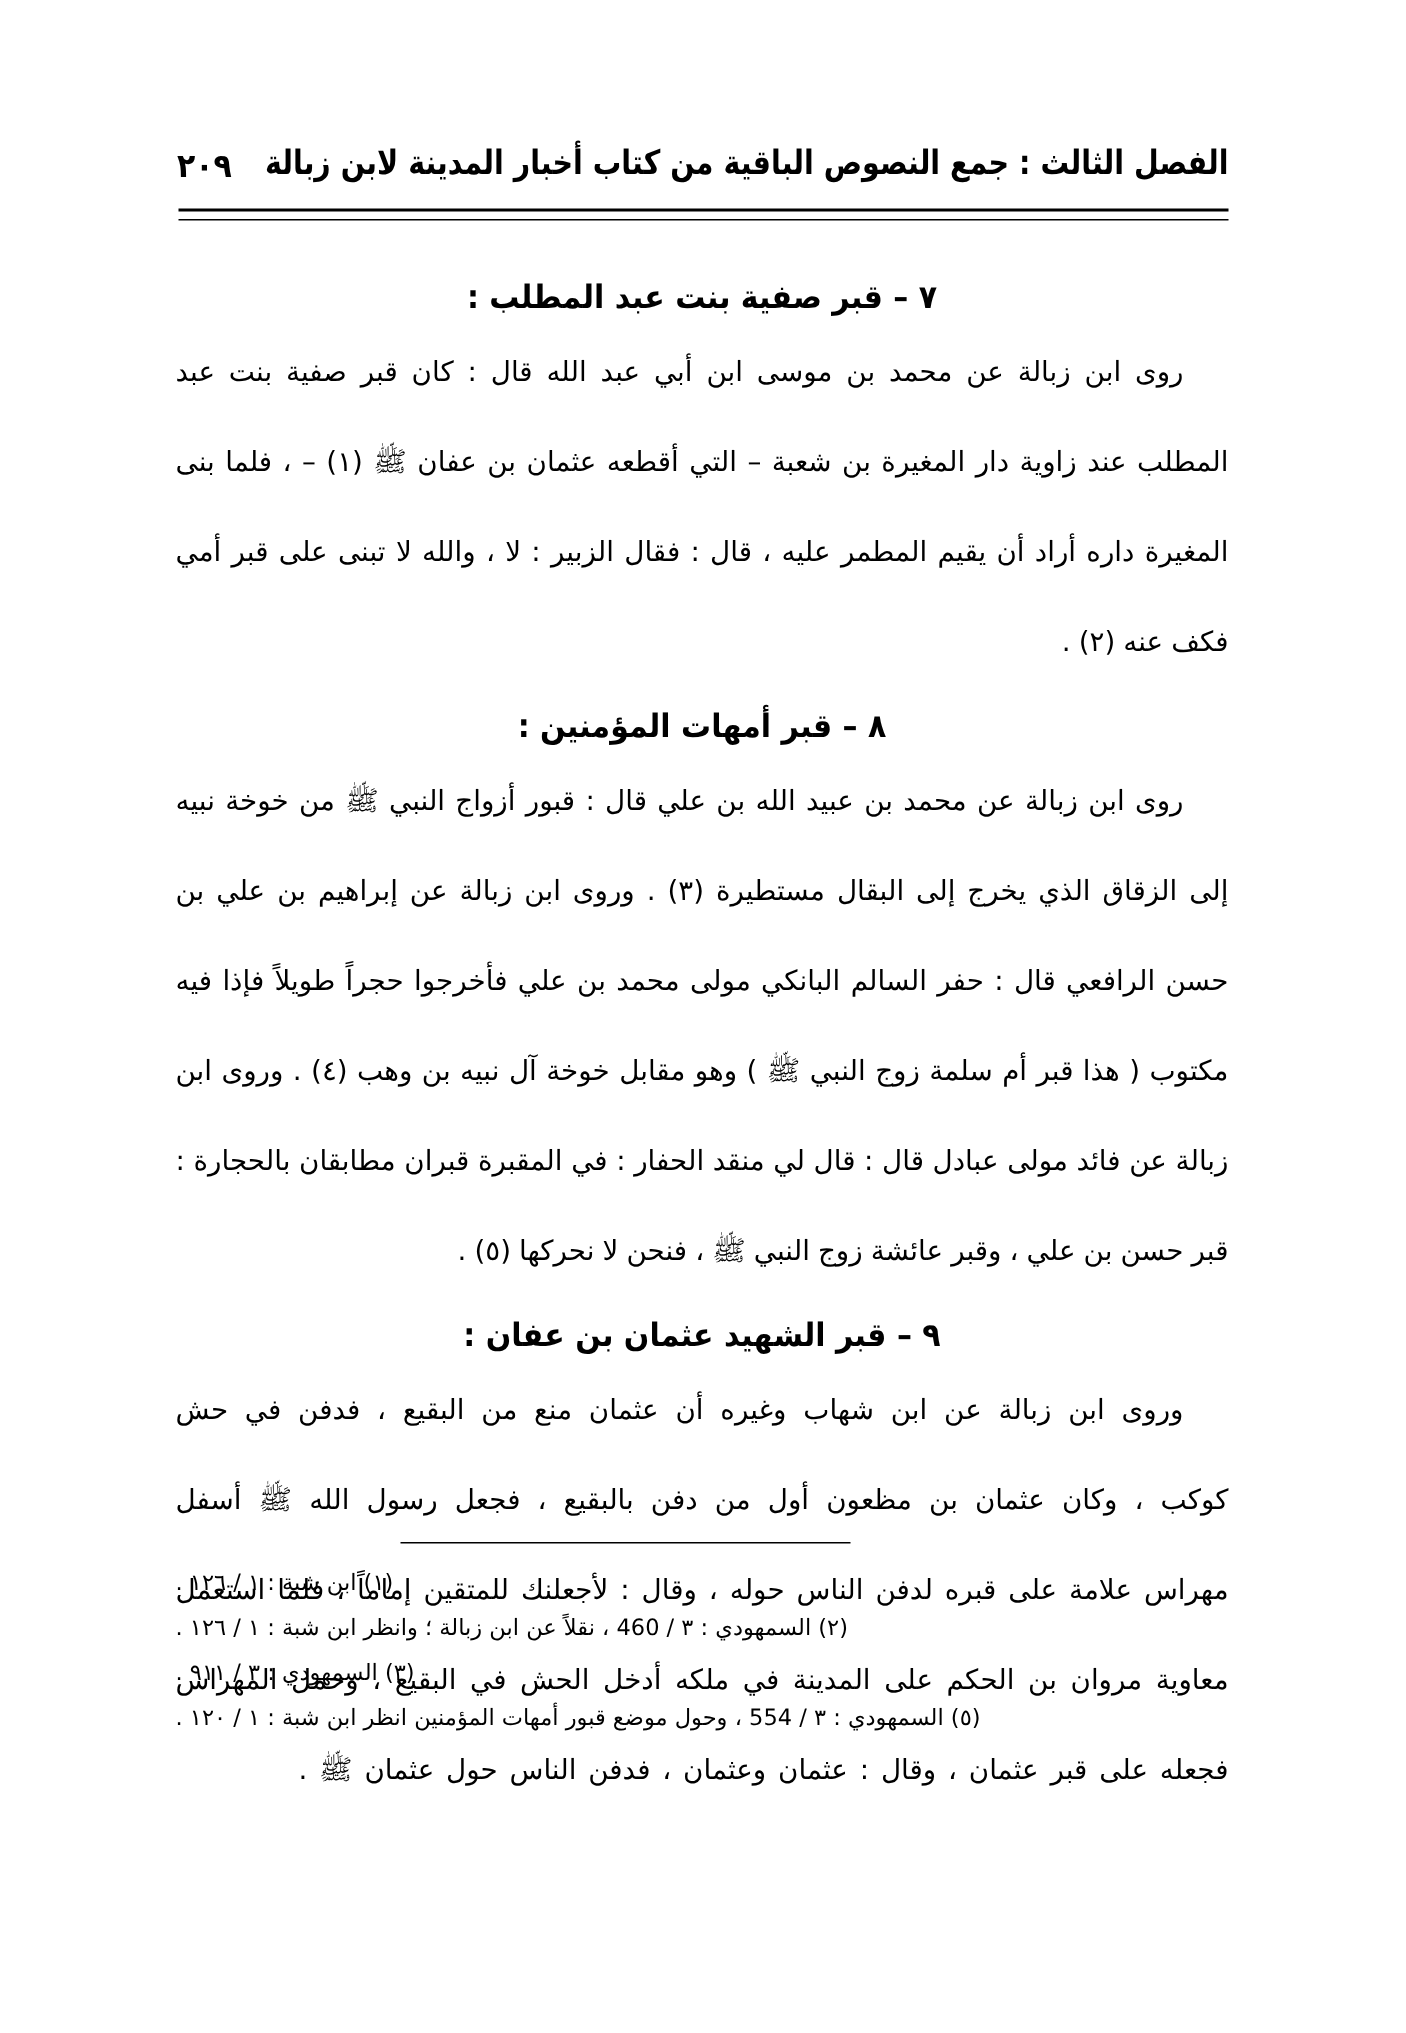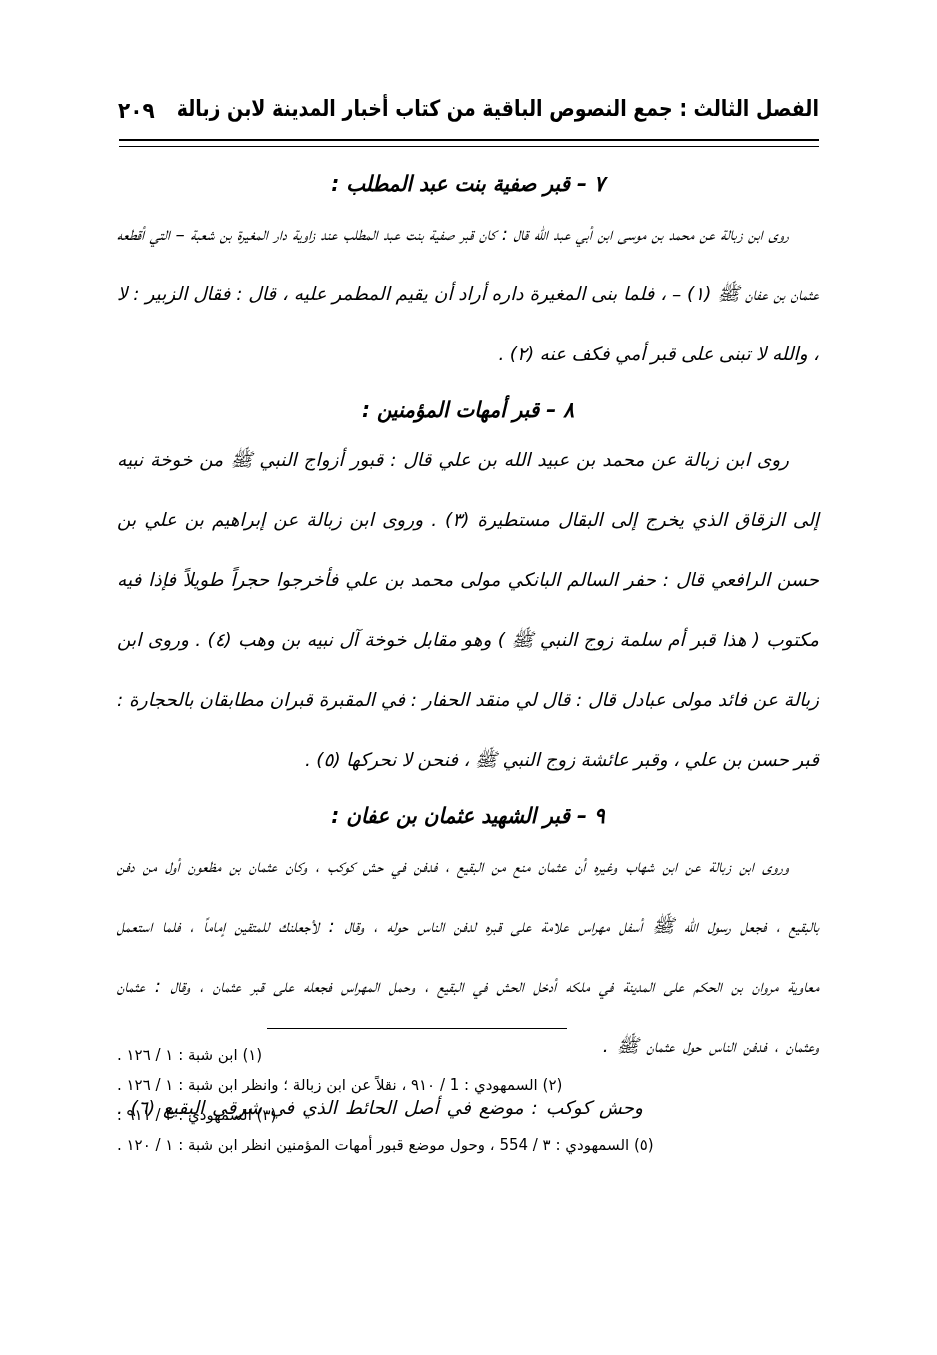--- a/index.html
+++ b/index.html
@@ -56,27 +56,26 @@
     right: 118px;
     width: 700px;
     height: 5px;
     border-top: 2px solid #000;
     border-bottom: 1px solid #000;
   }
 
   
   .content {
     position: absolute;
-    top: 166px;
+    top: 181px;
     right: 118px;
     width: 702px;
     direction: rtl;
     text-align: justify;
     text-justify: inter-word;
-    font-style: italic;
   }
 
   .section-heading {
     font-size: 20px;
     font-weight: bold;
     text-align: center;
     margin: 10px 0 6px 0;
     line-height: 1.5;
     transform: scaleY(1.08);
   }
@@ -136,26 +135,25 @@
   <div class="content">
 
     <h2 class="section-heading first">٧ – قبر صفية بنت عبد المطلب :</h2>
     <p class="para indent tight">روى ابن زبالة عن محمد بن موسى ابن أبي عبد الله قال : كان قبر صفية بنت عبد المطلب عند زاوية دار المغيرة بن شعبة – التي أقطعه عثمان بن عفان ﷺ (١) – ، فلما بنى المغيرة داره أراد أن يقيم المطمر عليه ، قال : فقال الزبير : لا ، والله لا تبنى على قبر أمي فكف عنه (٢) .</p>
 
     <h2 class="section-heading">٨ – قبر أمهات المؤمنين :</h2>
     <p class="para indent tight">روى ابن زبالة عن محمد بن عبيد الله بن علي قال : قبور أزواج النبي ﷺ من خوخة نبيه إلى الزقاق الذي يخرج إلى البقال مستطيرة (٣) . وروى ابن زبالة عن إبراهيم بن علي بن حسن الرافعي قال : حفر السالم البانكي مولى محمد بن علي فأخرجوا حجراً طويلاً فإذا فيه مكتوب ( هذا قبر أم سلمة زوج النبي ﷺ ) وهو مقابل خوخة آل نبيه بن وهب (٤) . وروى ابن زبالة عن فائد مولى عبادل قال : قال لي منقد الحفار : في المقبرة قبران مطابقان بالحجارة : قبر حسن بن علي ، وقبر عائشة زوج النبي ﷺ ، فنحن لا نحركها (٥) .</p>
 
     <h2 class="section-heading">٩ – قبر الشهيد عثمان بن عفان :</h2>
     <p class="para indent loose">وروى ابن زبالة عن ابن شهاب وغيره أن عثمان منع من البقيع ، فدفن في حش كوكب ، وكان عثمان بن مظعون أول من دفن بالبقيع ، فجعل رسول الله ﷺ أسفل مهراس علامة على قبره لدفن الناس حوله ، وقال : لأجعلنك للمتقين إماماً ، فلما استعمل معاوية مروان بن الحكم على المدينة في ملكه أدخل الحش في البقيع ، وحمل المهراس فجعله على قبر عثمان ، وقال : عثمان وعثمان ، فدفن الناس حول عثمان ﷺ .</p>
-    <p class="para last-left loose">وحش كوكب : موضع في أصل الحائط الذي في شرقي البقيع (٦) .</p>
 
   </div>
 
   <div class="fn-rule"></div>
 
   <div class="footnotes">
     <p class="footnote single">(١) ابن شبة : ١ / ١٢٦ .</p>
-    <p class="footnote single">(٢) السمهودي : 1 / ٩١٠ ، نقلاً عن ابن زبالة ؛ وانظر ابن شبة : ١ / ١٢٦ .</p>
+    <p class="footnote single">(٢) السمهودي : ٣ / 460 ، نقلاً عن ابن زبالة ؛ وانظر ابن شبة : ١ / ١٢٦ .</p>
     <p class="footnote single">(٣) السمهودي : ٣ / ٩١١ .</p>
     <p class="footnote single">(٥) السمهودي : ٣ / 554 ، وحول موضع قبور أمهات المؤمنين انظر ابن شبة : ١ / ١٢٠ .</p>
   </div>
 
 </div>
 
 </body></html>

